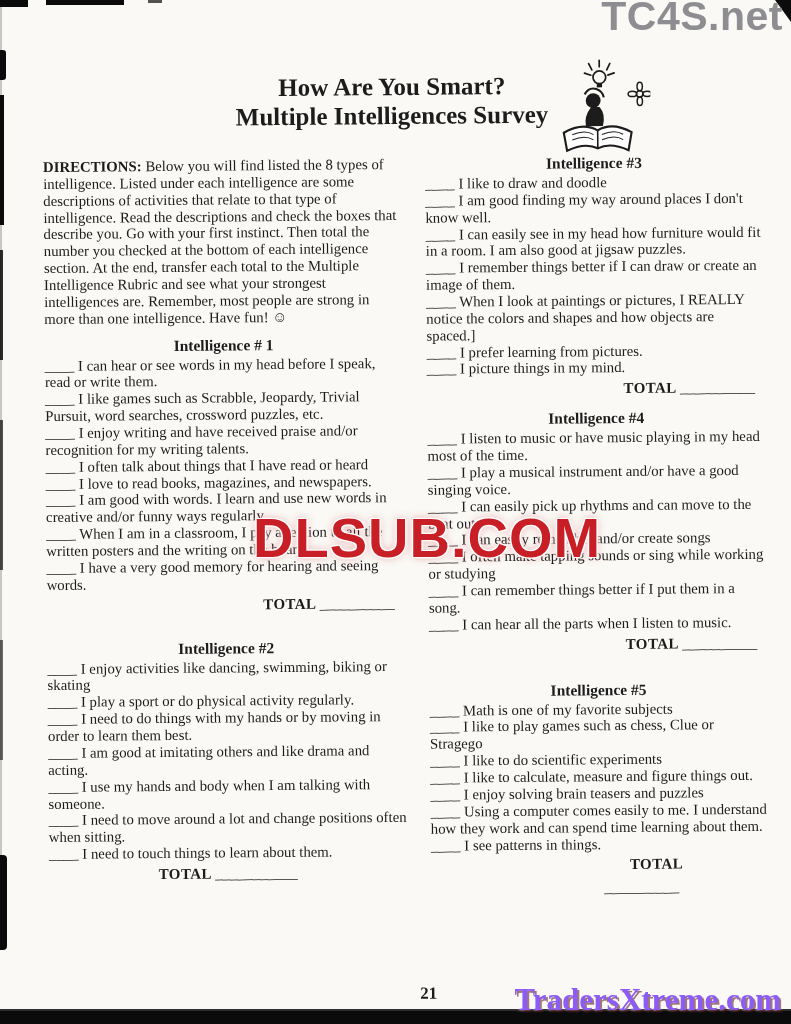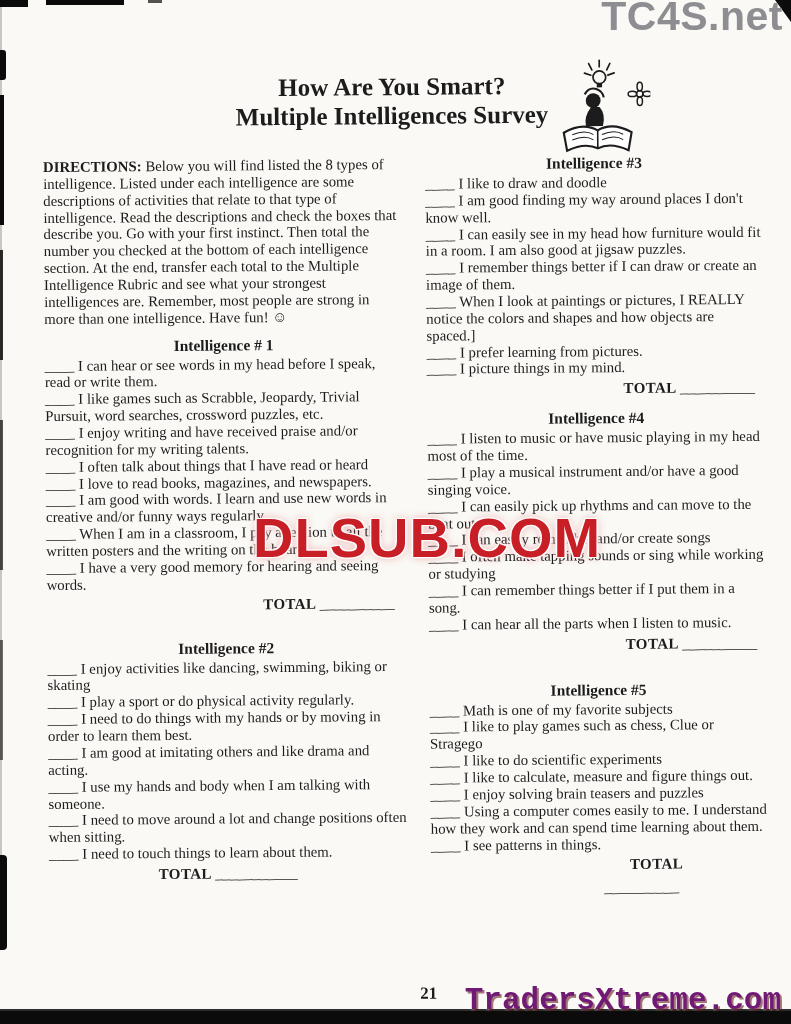--- a/index.html
+++ b/index.html
@@ -47,22 +47,22 @@
   .wm-center {
     position:absolute; top:505px; left:253px; z-index:6;
     font-family:"Liberation Sans", sans-serif; font-weight:bold;
     font-size:56px; letter-spacing:1px; color:#c81e25;
     text-shadow:-1px -1px 0 #fff, 1px -1px 0 #fff, -1px 1px 0 #fff, 1px 1px 0 #fff,
                 -2px 0 3px rgba(255,255,255,.85), 2px 0 3px rgba(255,255,255,.85),
                 0 0 8px rgba(210,50,55,.45);
   }
   .wm-bottom {
     position:absolute; bottom:6px; right:10px; z-index:6;
-    font-family:Liberation Mono, monospace; font-weight:bold;
-    font-size:31px; color:#701a75;
+    font-family:Liberation Serif, serif; font-weight:bold;
+    font-size:31px; color:#8b5cf6;
     text-shadow:2px 2px 0 rgba(88,10,12,.55), 0 0 3px rgba(255,255,255,.9);
   }
 
   
   .art { position:absolute; background:#0b0b0b; z-index:4; }
   .bar-bottom { left:0; right:0; bottom:0; height:13px; border-top:2px solid #2e2e2e; }
   .edge-l1 { left:0; top:50px;  width:6px; height:30px;  border-radius:0 3px 3px 0; }
   .edge-l2 { left:0; top:95px;  width:4px; height:130px; }
   .edge-l3 { left:0; top:250px; width:3px; height:110px; opacity:.85; }
   .edge-l4 { left:0; top:420px; width:3px; height:150px; opacity:.7; }

